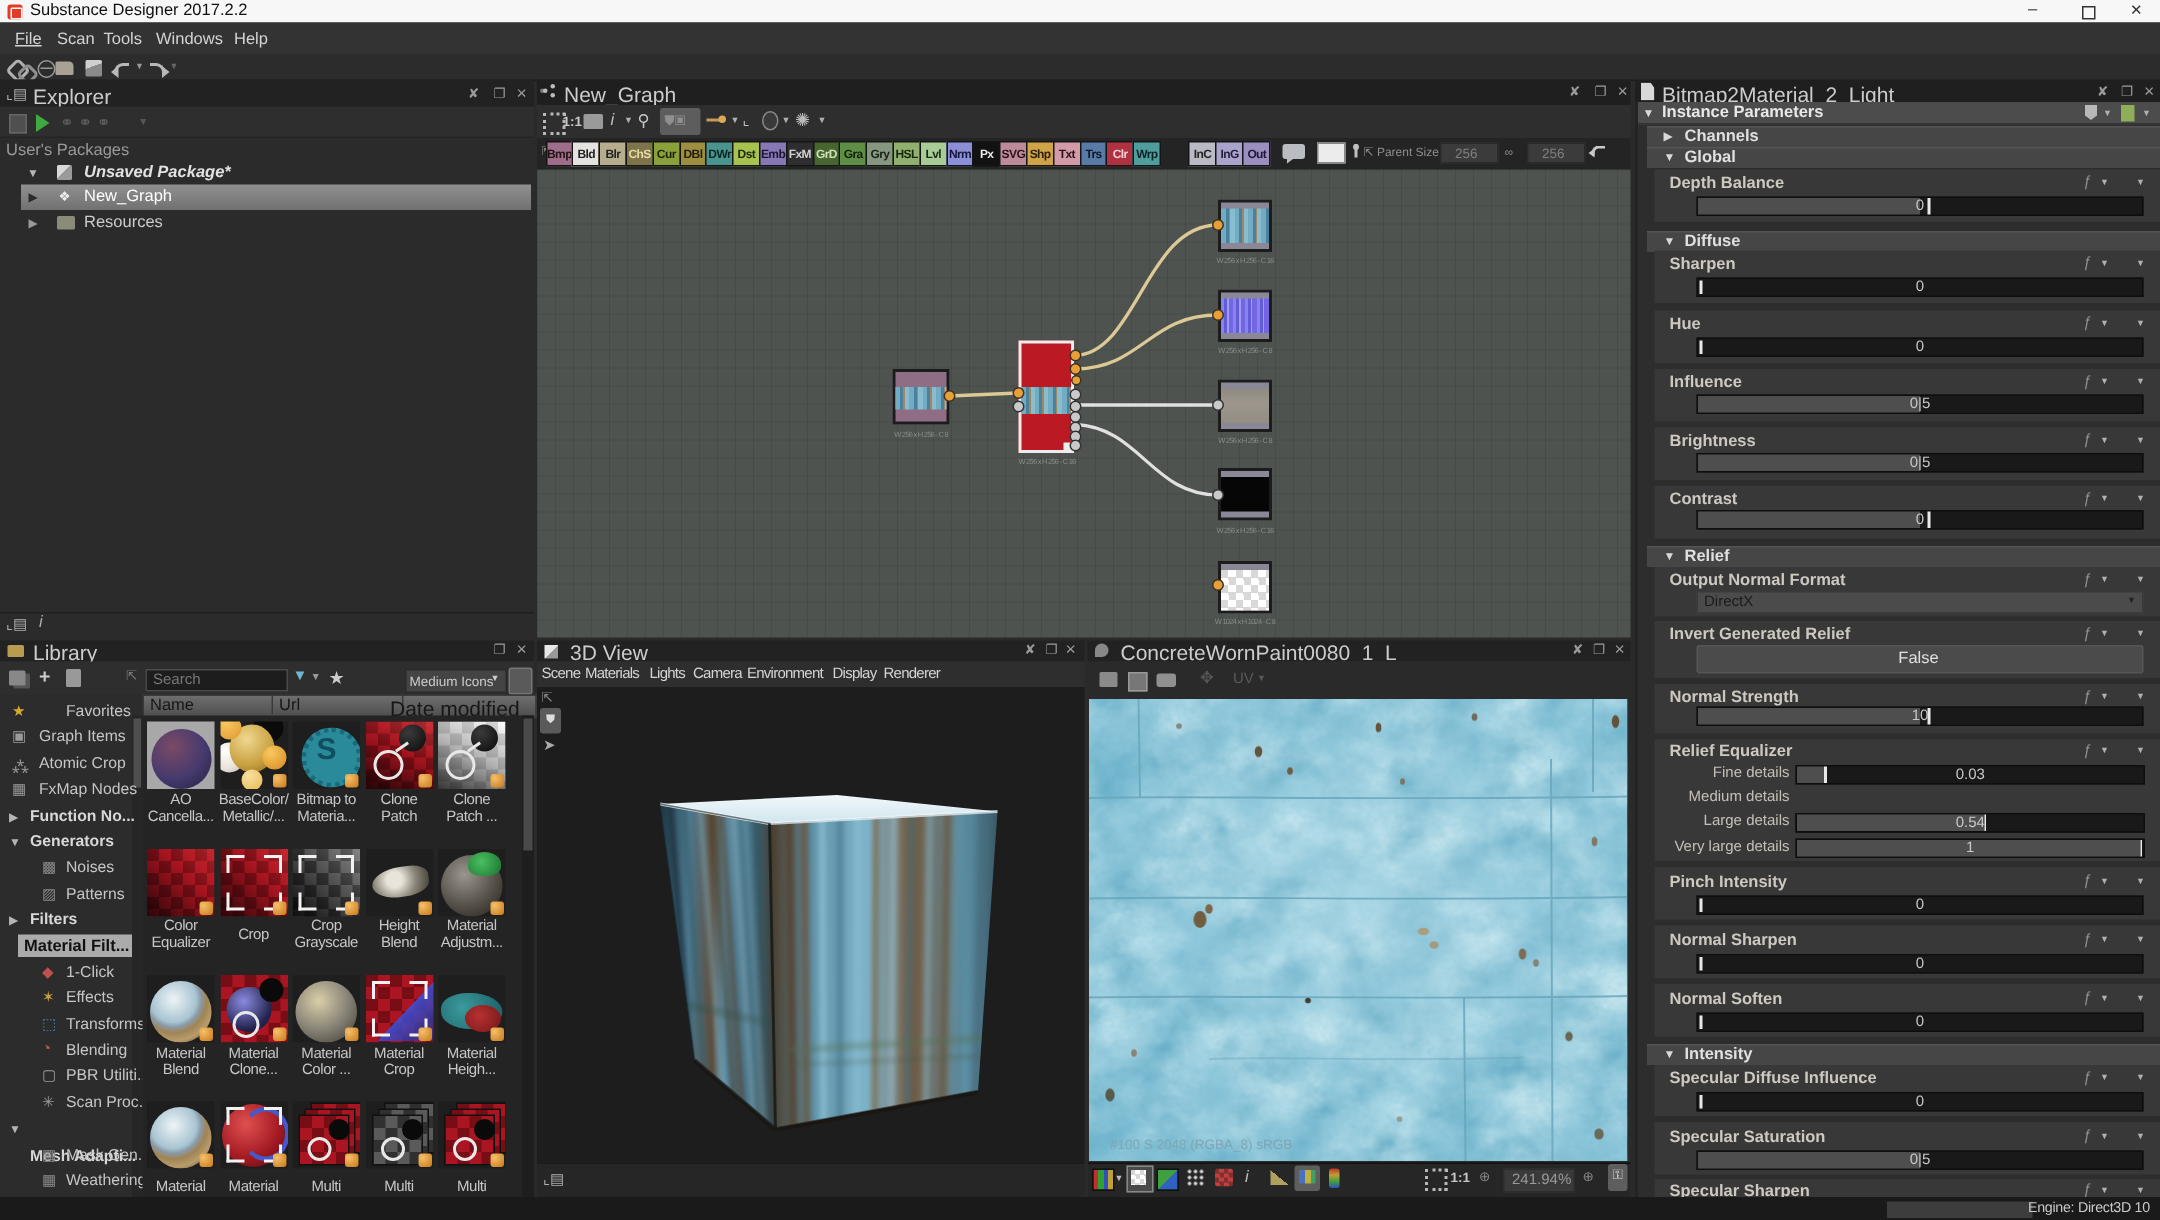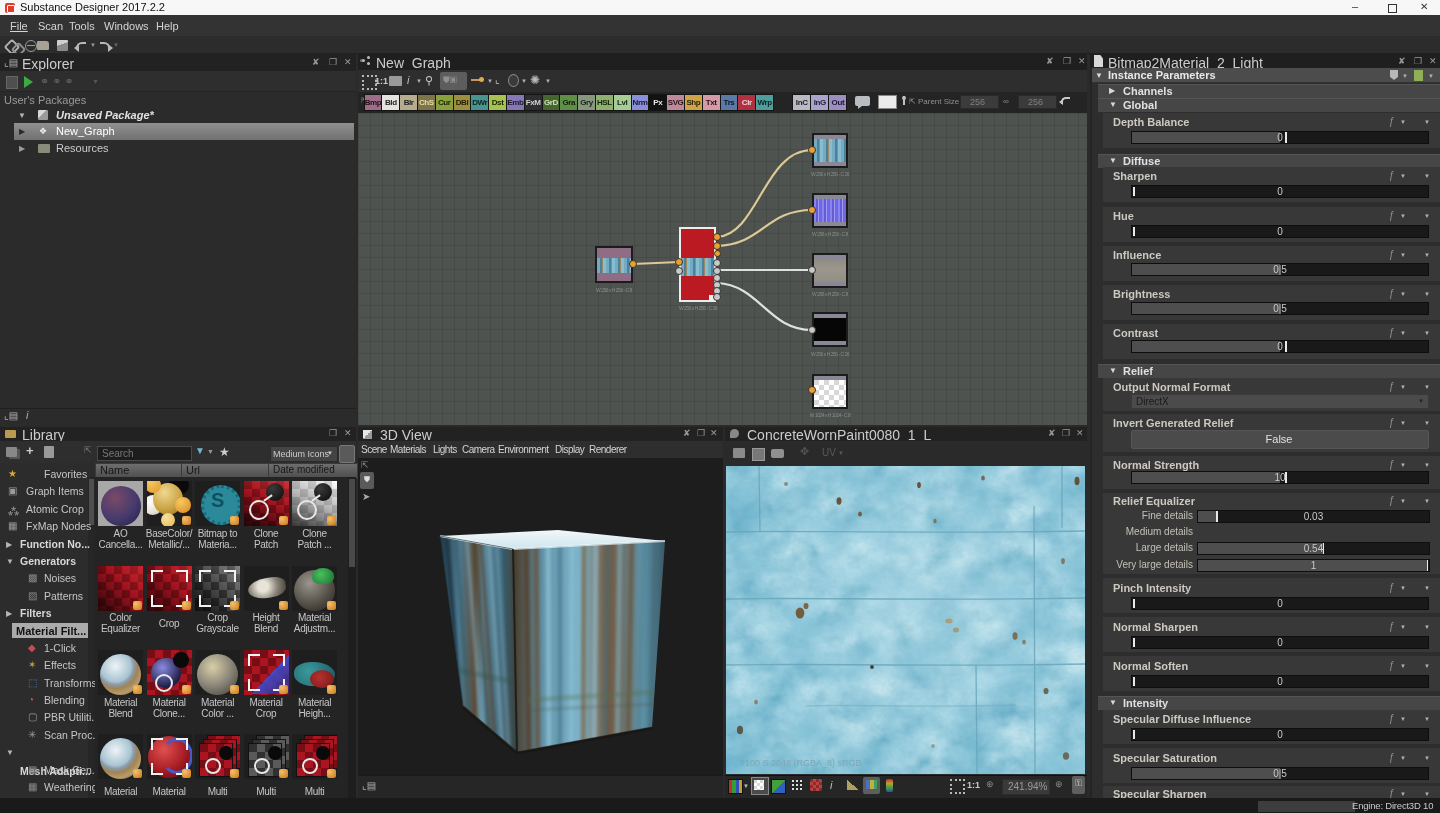--- a/index.html
+++ b/index.html
@@ -111,21 +111,21 @@
   <div class="abs" style="left:270px;top:19px;width:66px;height:14px;background:#444444;border:1px solid #2a2a2a;"></div>
   <div class="txt" style="left:273px;top:22px;font-size:9px;color:#cccccc;">Medium Icons</div>
   <div class="txt" style="left:327px;top:23px;font-size:6px;color:#ccc;">▼</div>
   <div class="abs" style="left:339px;top:18px;width:14px;height:16px;background:#5a5a5a;border:1px solid #777;border-radius:2px;"></div>
 
   <div class="abs" style="left:95px;top:36px;width:261px;height:14px;background:linear-gradient(#6e6e6e,#4d4d4d);border:1px solid #3a3a3a;"></div>
   <div class="txt" style="left:100px;top:37px;font-size:11px;color:#161616;">Name</div>
   <div class="abs" style="left:181px;top:37px;width:1px;height:12px;background:#3a3a3a;"></div>
   <div class="txt" style="left:186px;top:37px;font-size:11px;color:#161616;">Url</div>
   <div class="abs" style="left:268px;top:37px;width:1px;height:12px;background:#3a3a3a;"></div>
-  <div class="txt" style="left:273px;top:37px;font-size:10px;color:#161616;">Date modified</div>
+  <div class="txt" style="left:260px;top:37px;font-size:14px;color:#161616;">Date modified</div>
 
   <div class="abs" style="left:0;top:36px;width:95px;height:335px;background:#2c2c2c;"></div>
   <div class="abs" style="left:88px;top:50px;width:7px;height:321px;background:#262626;"></div>
   <div class="abs" style="left:89px;top:52px;width:5px;height:46px;background:#4f4f4f;"></div>
   <div id="cats">
   <div class="txt" style="left:8px;top:41px;font-size:10px;color:#d8a830;">★</div>
   <div class="txt" style="left:26px;top:41px;font-size:10.5px;color:#c6c6c6;margin-left:18px;">Favorites</div>
   <div class="txt" style="left:8px;top:58px;font-size:10px;color:#9a9a9a;">▣</div>
   <div class="txt" style="left:26px;top:58px;font-size:10.5px;color:#c6c6c6;">Graph Items</div>
   <div class="txt" style="left:8px;top:76px;font-size:10px;color:#9a9a9a;">⁂</div>

